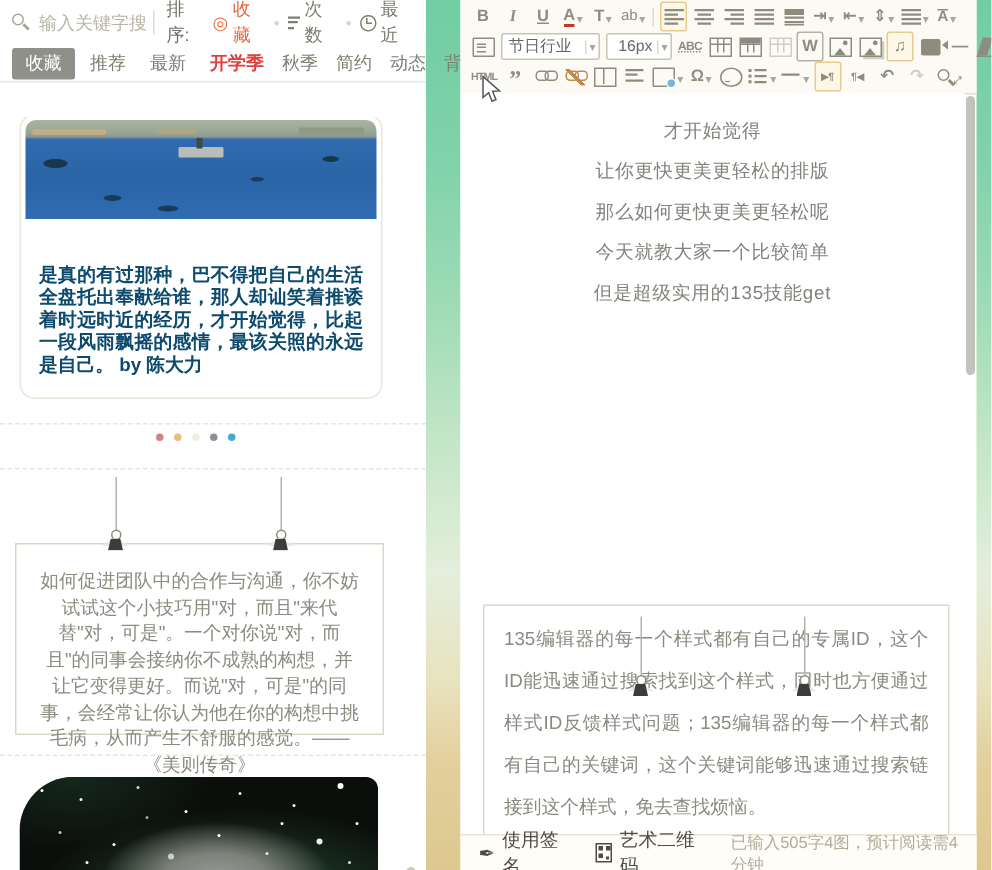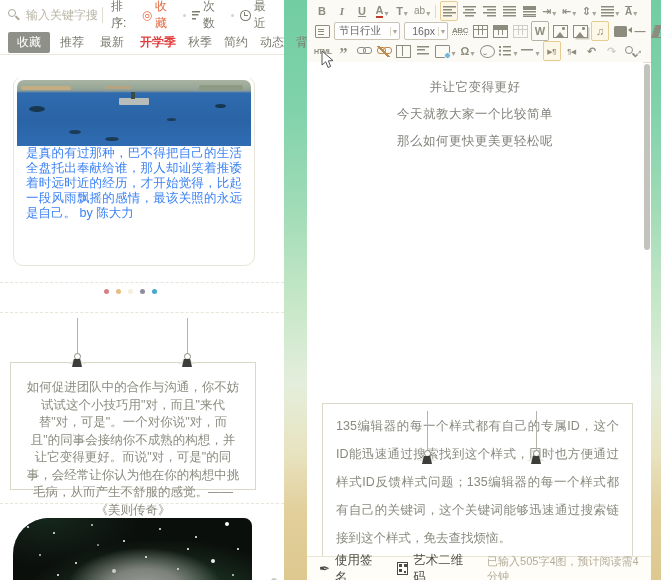--- a/index.html
+++ b/index.html
@@ -31,21 +31,21 @@
   .s-cat{cursor:pointer;padding:0 6px;white-space:nowrap;}
   .s-cat.selected{background:#90908a;color:#fff;border-radius:2px;padding:2px 9px;}
   .s-cat.highlight{color:#e03f3f;font-weight:bold;}
   .s-cat.sep{width:1px;height:11px;background:#ddd9cc;padding:0;margin:0 2px;}
   .s-content{position:absolute;top:78px;left:0;right:0;bottom:0;overflow:hidden;}
   .card{border:1px solid #e8e5da;border-radius:10px;background:#fff;}
   .card1{position:absolute;left:13px;top:-2px;width:242px;height:190px;padding:3px;box-sizing:border-box;}
   .sea-img{position:relative;width:234px;height:66px;border-radius:7px 7px 0 0;overflow:hidden;
     background:linear-gradient(180deg,#aab3a2 0,#98a896 8px,#8a9a99 11px,#2f6bae 13px,#2a64a6 40px,#2f6cb2 66px);}
   .sea-img .decor{position:absolute;}
-  .card-text{margin:0 9px 0;font-size:12.5px;line-height:15px;color:#3b82f6;text-align:justify;}
+  .card-text{margin:30px 9px 0;font-size:12.5px;line-height:15px;color:#0c4a6e;text-align:justify;font-weight:bold;}
   .dashed{border-top:1px dashed #e6e6da;position:absolute;left:0;right:0;}
   .d1{top:204px;} .d2{top:234px;} .d3{top:425px;}
   .dots-row{position:absolute;top:211px;left:0;width:260px;display:flex;justify-content:center;gap:7px;cursor:pointer;}
   .dot{width:5px;height:5px;border-radius:50%;}
   .clipA{position:absolute;width:20px;display:flex;flex-direction:column;align-items:center;z-index:2;}
   .clipA .string{width:1px;background:#b3b3ab;}
   .clipA .ring{width:5px;height:5px;border:1px solid #8a8a82;border-radius:50%;margin-top:-1px;background:#fff;}
   .clipA .wings{width:18px;height:6px;background:#e9e9e0;clip-path:polygon(0 100%,50% 0,100% 100%);margin-top:-2px;}
   .clipA .body{width:10px;height:8px;background:#3c3c3a;clip-path:polygon(18% 0,82% 0,100% 100%,0 100%);margin-top:-5px;}
   .card2-box{position:absolute;left:10px;top:284px;width:246px;height:128px;border:1px solid #dbd8c8;background:#fff;box-sizing:border-box;padding:16px 14px;}
@@ -411,23 +411,25 @@
             <span class="glyph"></span>
           </span>
       </div>
       <span class="tb exp expand">
           <span class="glyph">↔</span>
         </span>
     </div>
 
     <div class="e-content">
       <div class="e-lines">
-          <p class="e-line">并让它变得更好</p>
+          <p class="e-line">才开始觉得</p>
+          <p class="e-line">让你更快更美更轻松的排版</p>
+          <p class="e-line">那么如何更快更美更轻松呢</p>
           <p class="e-line">今天就教大家一个比较简单</p>
-          <p class="e-line">那么如何更快更美更轻松呢</p>
+          <p class="e-line">但是超级实用的135技能get</p>
       </div>
       <div class="clipA clip2L">
         <div class="string" style="height:40px;"></div>
           <div class="ring"></div>
           <div class="wings"></div>
           <div class="body"></div>
       </div>
       <div class="clipA clip2R">
         <div class="string" style="height:40px;"></div>
           <div class="ring"></div>

